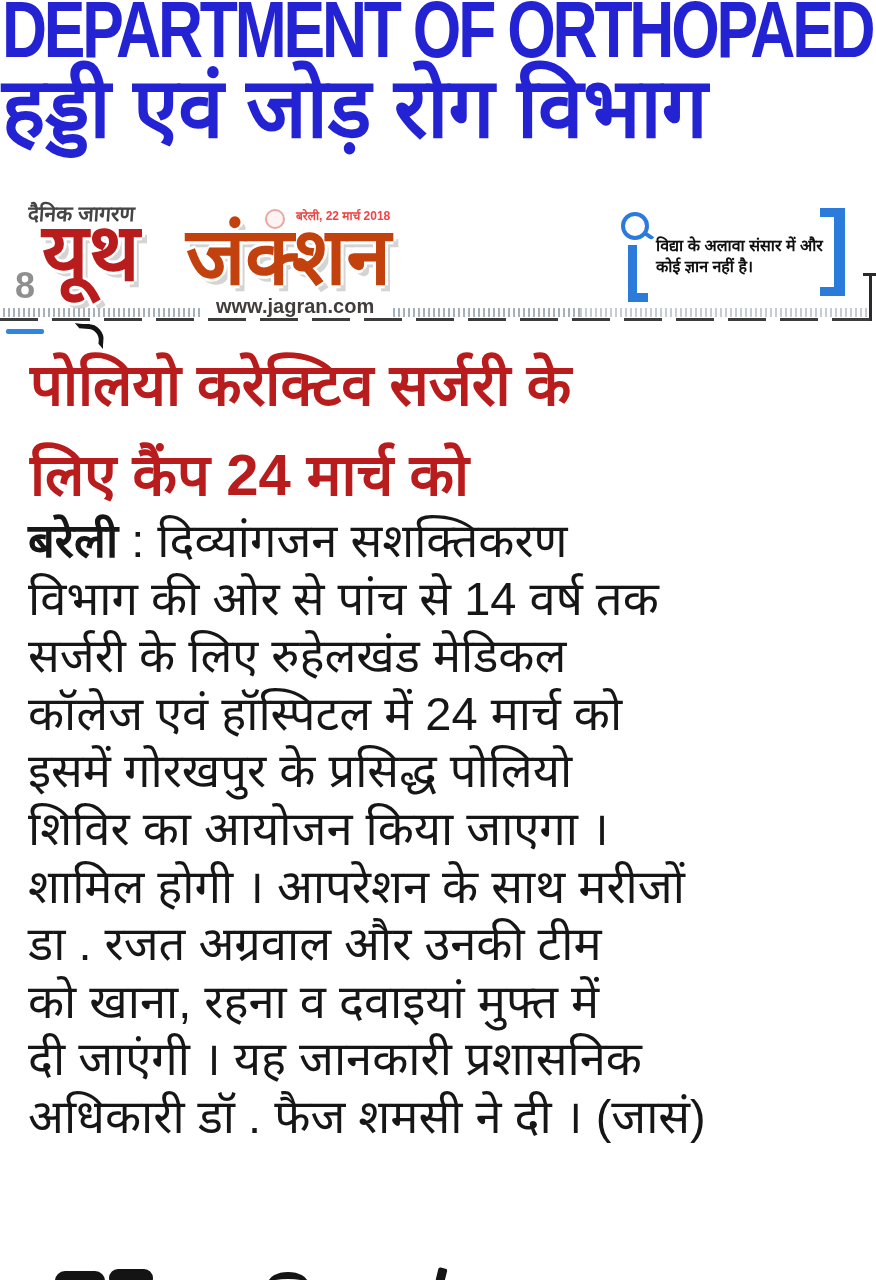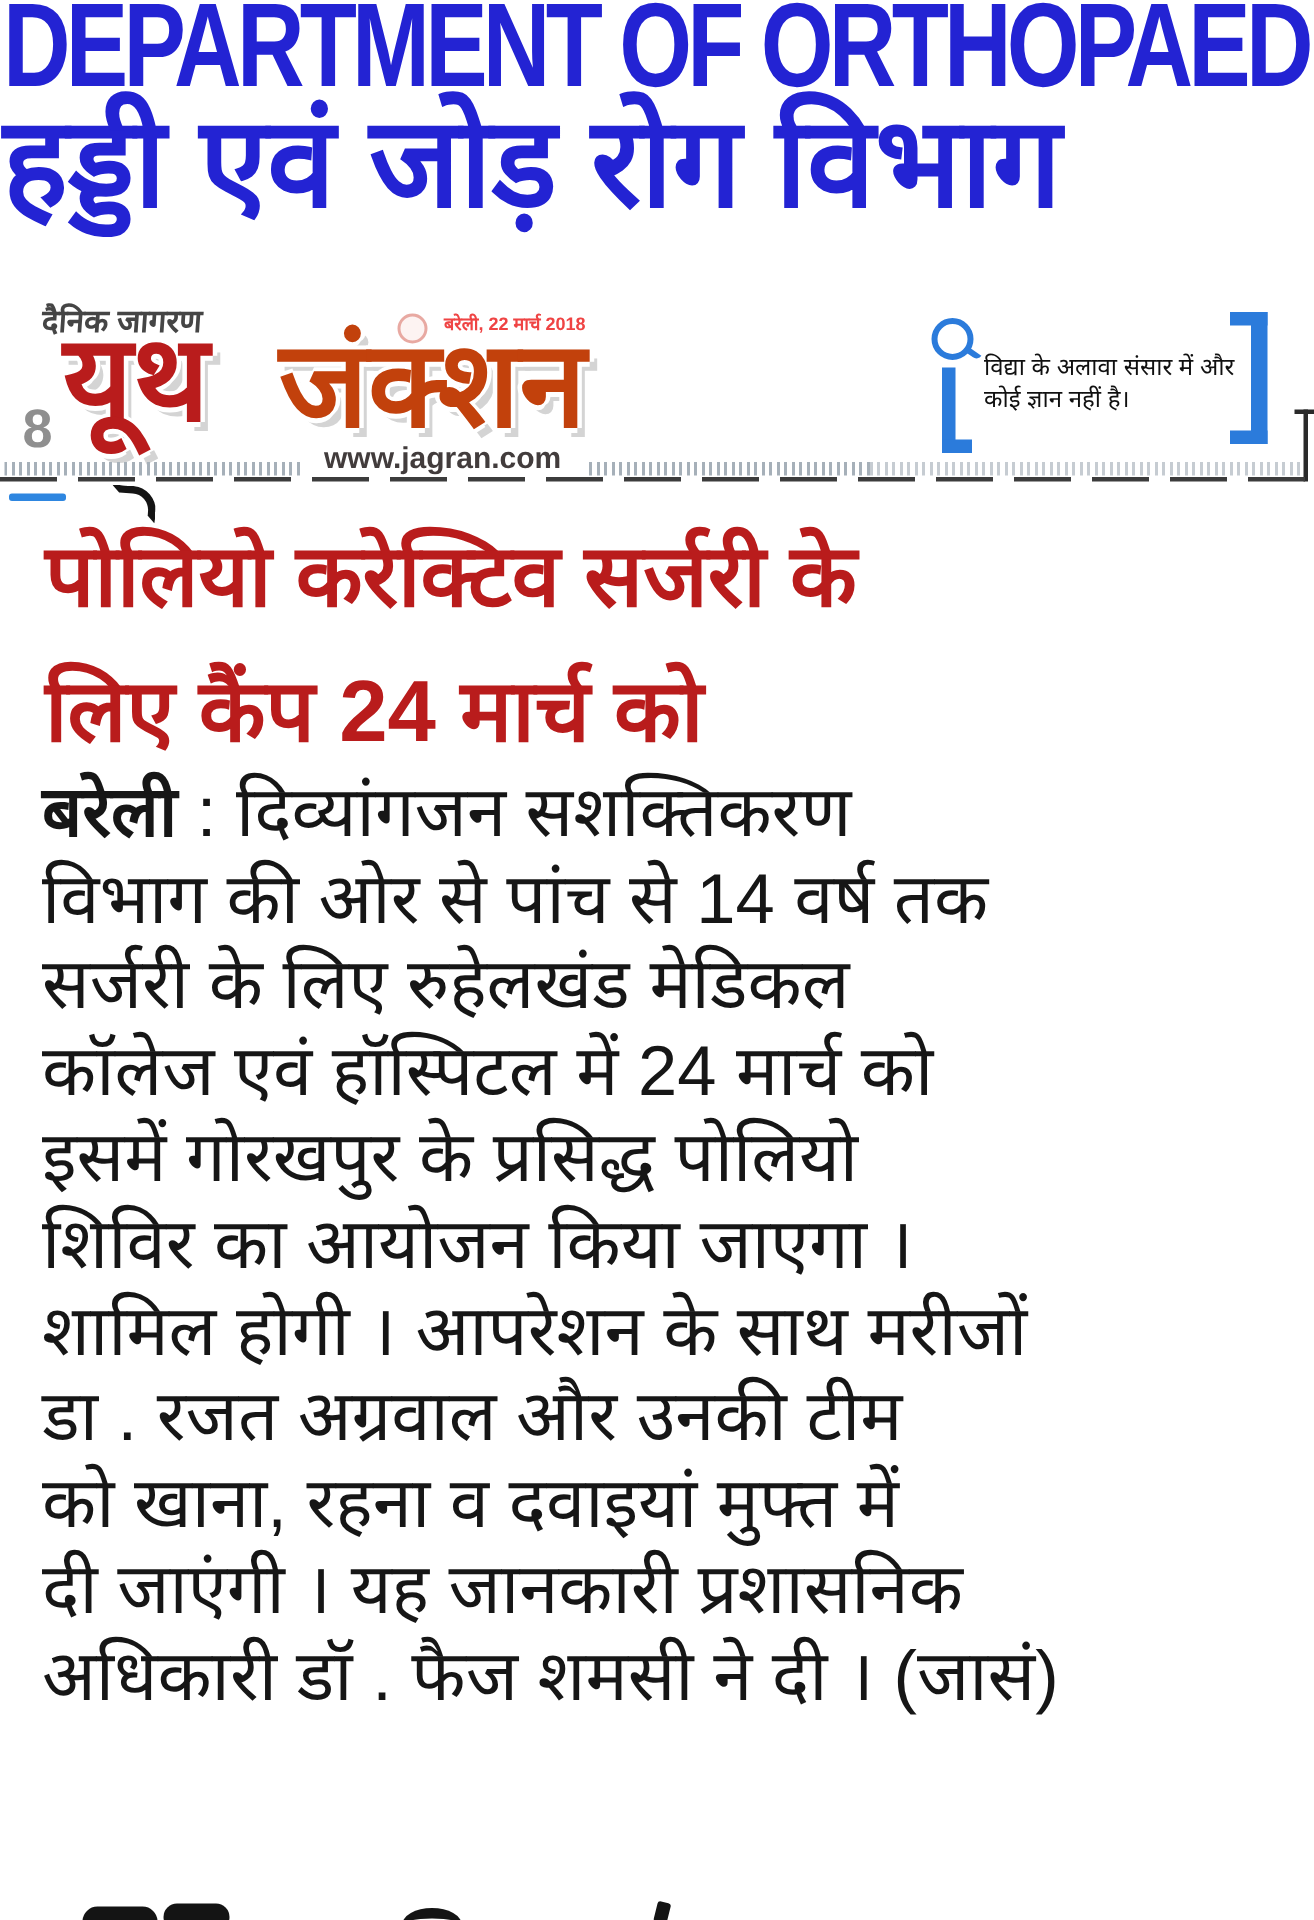--- a/index.html
+++ b/index.html
@@ -62,21 +62,21 @@
     transform:rotate(35deg);border-radius:0 0 4px 0;
   }
   .lbracket{position:absolute;left:628px;top:50px;width:9px;height:57px;background:#2b7bdb;}
   .lbracket::after{content:"";position:absolute;left:0;bottom:0;width:20px;height:9px;background:#2b7bdb;}
   .rbracket{
     position:absolute;left:820px;top:13px;width:14px;height:70px;
     border-top:9px solid #2b7bdb;border-bottom:9px solid #2b7bdb;border-right:11px solid #2b7bdb;
   }
   .quote-text{
     position:absolute;left:656px;top:40px;width:185px;
-    font-size:16px;font-weight:400;line-height:21px;color:#101010;white-space:nowrap;
+    font-size:16px;font-weight:700;line-height:21px;color:#101010;white-space:nowrap;
   }
   .edgeline{position:absolute;left:869px;top:78px;width:3px;height:48px;background:#2a2a2a;}
   .edgeline::before{content:"";position:absolute;left:-6px;top:0;width:13px;height:3px;background:#2a2a2a;}
   
   .dashline{
     position:absolute;top:318px;left:0;width:876px;height:3px;
     background:repeating-linear-gradient(90deg,#3c3c3c 0 38px,transparent 38px 52px);
   }
   .bluedash{position:absolute;left:6px;top:329px;width:38px;height:5px;background:#2e86e0;border-radius:2px;}
   .curl{

